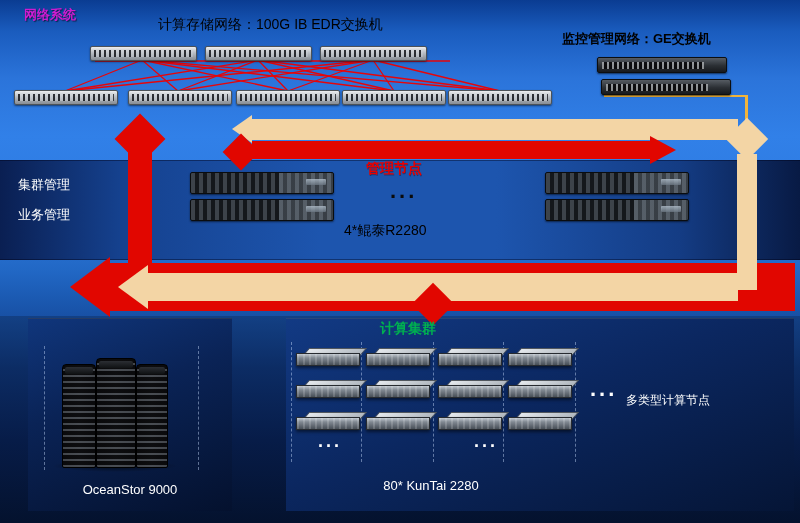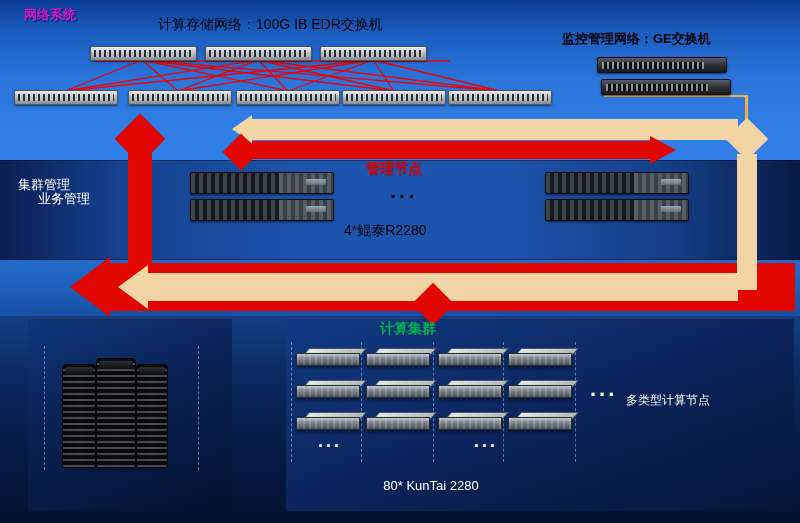--- a/index.html
+++ b/index.html
@@ -177,36 +177,37 @@
   <div class="abs diamond" style="left:732px;top:124px;width:30px;height:30px;background:#f3d5a5;transform:rotate(45deg);"></div>
   <div class="abs flow" style="left:737px;top:154px;width:20px;height:136px;background:#f3d5a5;"></div>
 
   <div class="abs diamond" style="left:418px;top:289px;width:30px;height:30px;background:#e10600;transform:rotate(45deg);"></div>
 
   <div class="abs txt t-magenta" style="left:24px;top:6px;">网络系统</div>
   <div class="abs txt t-blackbold" style="left:158px;top:16px;">计算存储网络：100G IB EDR交换机</div>
   <div class="abs txt t-blackbold-sm" style="left:562px;top:30px;">监控管理网络：GE交换机</div>
 
   <div class="abs txt t-white" style="left:18px;top:176px;">集群管理</div>
-  <div class="abs txt t-white" style="left:18px;top:190px;margin-left:20px;">业务管理</div>
+  <div class="abs txt t-white" style="left:18px;top:206px;">业务管理</div>
   <div class="abs txt t-red" style="left:366px;top:160px;">管理节点</div>
 
   <div class="abs server" style="left:190px;top:172px;"></div>
   <div class="abs server" style="left:190px;top:199px;"></div>
   <div class="abs txt dots" style="left:390px;top:186px;color:#0a0a0a;font-size:22px;z-index:7;">...</div>
   <div class="abs server" style="left:545px;top:172px;"></div>
   <div class="abs server" style="left:545px;top:199px;"></div>
   <div class="abs txt t-blackbold" style="left:344px;top:222px;">4*鲲泰R2280</div>
 
   <div class="abs dash-v" style="left:44px;top:346px;height:124px;"></div>
   <div class="abs dash-v" style="left:198px;top:346px;height:124px;"></div>
   <div class="abs rack-shadow" style="left:52px;top:460px;width:126px;height:12px;"></div>
   <div class="abs tower" style="left:62px;top:364px;width:32px;height:102px;"></div>
   <div class="abs tower" style="left:96px;top:358px;width:38px;height:108px;"></div>
   <div class="abs tower" style="left:136px;top:364px;width:30px;height:102px;"></div>
+  <div class="abs txt t-white" style="left:28px;top:482px;width:204px;text-align:center;font-weight:normal;">OceanStor 9000</div>
 
   <div class="abs txt t-green" style="left:380px;top:320px;width:130px;text-align:left;">计算集群</div>
 
   <div class="abs dash-v" style="left:291px;top:342px;height:120px;"></div>
   <div class="abs dash-v" style="left:361px;top:342px;height:120px;"></div>
   <div class="abs dash-v" style="left:433px;top:342px;height:120px;"></div>
   <div class="abs dash-v" style="left:503px;top:342px;height:120px;"></div>
   <div class="abs dash-v" style="left:575px;top:342px;height:120px;"></div>
 
   <div class="abs node" style="left:296px;top:348px;"></div>

